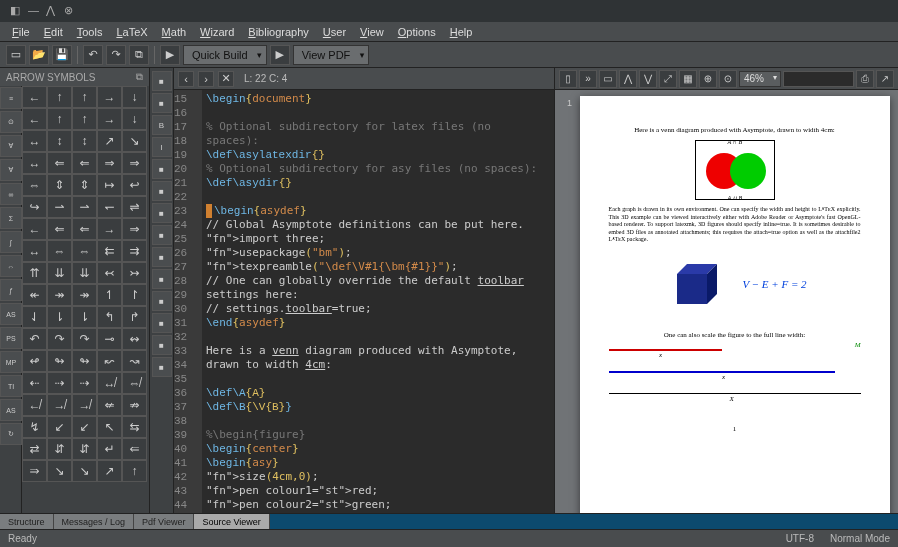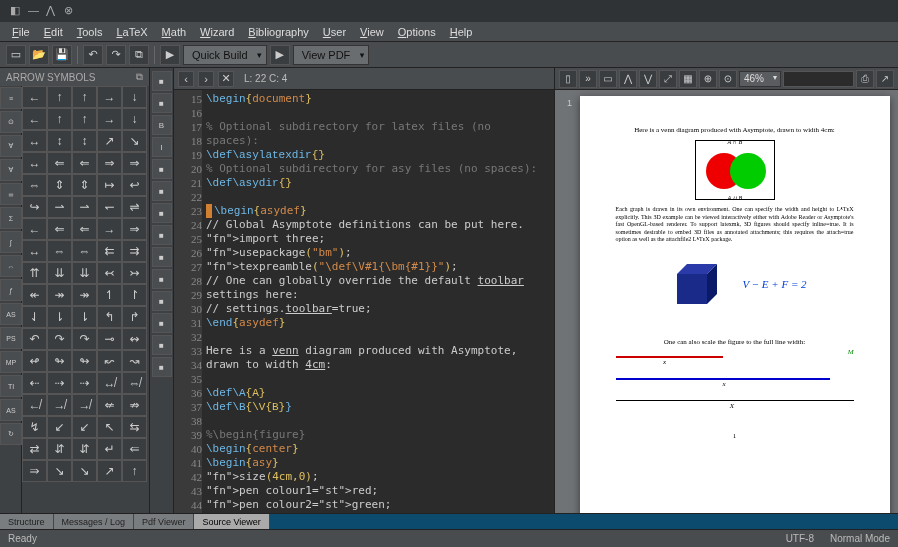--- a/index.html
+++ b/index.html
@@ -26,35 +26,35 @@
 .sym-row { display: flex; }
 .sym-cell { width: 25px; height: 22px; border: 1px solid #555; background: #3a3d3f; color: #ccc; display: flex; align-items: center; justify-content: center; font-size: 12px; cursor: pointer; }
 .doc-strip { width: 24px; background: #3e4143; border-right: 1px solid #222; display: flex; flex-direction: column; padding-top: 2px; }
 .doc-strip .ds { width: 20px; height: 20px; margin: 1px auto; background: #4a4d4f; border: 1px solid #555; font-size: 8px; color: #ccc; display: flex; align-items: center; justify-content: center; cursor: pointer; }
 .editor-pane { flex: 1; display: flex; flex-direction: column; background: #2b2b2b; min-width: 0; }
 .editor-top { height: 22px; background: #494c4e; display: flex; align-items: center; padding: 0 4px; gap: 4px; color: #ccc; font-size: 10px; border-bottom: 1px solid #222; }
 .etxt { color: #bbb; padding: 0 6px; }
 .file-dd { background: #5a5d5f; border: 1px solid #333; color: #ddd; padding: 2px 18px 2px 6px; height: 18px; display: flex; align-items: center; position: relative; flex: 0 0 140px; cursor: pointer; }
 .file-dd::after { content: "▾"; position: absolute; right: 4px; font-size: 9px; }
 .editor-body { flex: 1; display: flex; overflow: hidden; }
-.gutter { width: 28px; background: #3a3a3a; color: #888; text-align: right; font-family: Liberation Serif, serif; font-size: 11px; line-height: 14px; padding-top: 2px; }
+.gutter { width: 28px; background: #3a3a3a; color: #888; text-align: left; font-family: Liberation Mono, monospace; font-size: 11px; line-height: 14px; padding-top: 2px; }
 .code { flex: 1; background: #2b2b2b; font-family: monospace; font-size: 11px; line-height: 14px; padding: 2px 4px; overflow: hidden; white-space: pre; color: #ccc; }
 .kw { color: #6fb8e6; font-family: Liberation Mono, monospace; }
 .cm { color: #777; }
 .st { color: #d28a4a; }
 .br { color: #e0c060; }
 .ul { text-decoration: underline; }
 .preview-pane { width: 344px; background: #606366; display: flex; flex-direction: column; border-left: 1px solid #222; }
 .preview-top { height: 22px; background: #494c4e; display: flex; align-items: center; padding: 0 4px; gap: 2px; color: #ccc; font-size: 10px; border-bottom: 1px solid #222; }
 .preview-top .pb { width: 18px; height: 18px; background: #3a3d3f; border: 1px solid #555; display: flex; align-items: center; justify-content: center; cursor: pointer; color: #ccc; font-size: 10px; }
 .preview-top .zoom { background: #5a5d5f; border: 1px solid #333; color: #ddd; padding: 1px 16px 1px 4px; height: 16px; position: relative; cursor: pointer; font-size: 10px; }
 .preview-top .zoom::after { content: "▾"; position: absolute; right: 3px; font-size: 8px; }
 .preview-top .search { flex: 1; height: 16px; background: #2b2b2b; border: 1px solid #555; }
 .preview-body { flex: 1; background: #707376; display: flex; flex-direction: column; align-items: center; overflow: hidden; padding-top: 6px; }
-.page { width: 310px; height: 440px; background: #fff; box-shadow: 0 2px 8px rgba(0,0,0,0.5); padding: 30px 20px; font-family: serif; font-size: 7px; color: #000; position: relative; }
+.page { width: 310px; height: 440px; background: #fff; box-shadow: 0 2px 8px rgba(0,0,0,0.5); padding: 30px 13px; font-family: serif; font-size: 7px; color: #000; position: relative; }
 .page .caption { text-align: center; font-size: 7px; margin-bottom: 6px; }
 .venn { width: 80px; height: 60px; margin: 0 auto 6px; position: relative; border: 1px solid #000; }
 .venn .rc { position: absolute; width: 36px; height: 36px; border-radius: 50%; top: 12px; }
 .venn .r { background: #e00; left: 10px; }
 .venn .g { background: #0c0; left: 34px; }
 .venn .lbl { position: absolute; font-size: 6px; font-style: italic; }
 .para { font-size: 6px; text-align: justify; line-height: 1.25; margin: 4px 16px 10px; }
 .cube-row { display: flex; align-items: center; justify-content: center; gap: 20px; margin: 10px 0; }
 .cube { width: 60px; height: 60px; position: relative; }
 .formula { font-style: italic; font-size: 11px; color: #0040dd; }
@@ -355,21 +355,21 @@
             <div class="cube-row">
               <div class="cube">
                 <svg width="60" height="60">
                     <polygon points="15,20 45,20 45,50 15,50" fill="#1a2a88"></polygon>
                     <polygon points="15,20 25,10 55,10 45,20" fill="#2a3aa8"></polygon>
                     <polygon points="45,20 55,10 55,40 45,50" fill="#0a1a68"></polygon>
                   </svg>
               </div>
               <div class="formula">V − E + F = 2</div>
             </div>
-            <div class="caption" style="margin-top:24px">One can also scale the figure to the full line width:</div>
+            <div class="caption" style="margin-top:17px">One can also scale the figure to the full line width:</div>
             <div class="ruler">
               <div class="line" style="left:0;width:45%;background:#c00"></div>
               <div style="position:absolute;left:20%;top:4px;font-style:italic;font-size:7px">x</div>
               <div style="position:absolute;right:0;top:-6px;color:#080;font-style:italic;font-size:7px">M</div>
             </div>
             <div class="ruler">
               <div class="line" style="left:0;width:90%;background:#00c"></div>
               <div style="position:absolute;left:45%;top:4px;font-style:italic;font-size:7px">x</div>
             </div>
             <div class="ruler">

